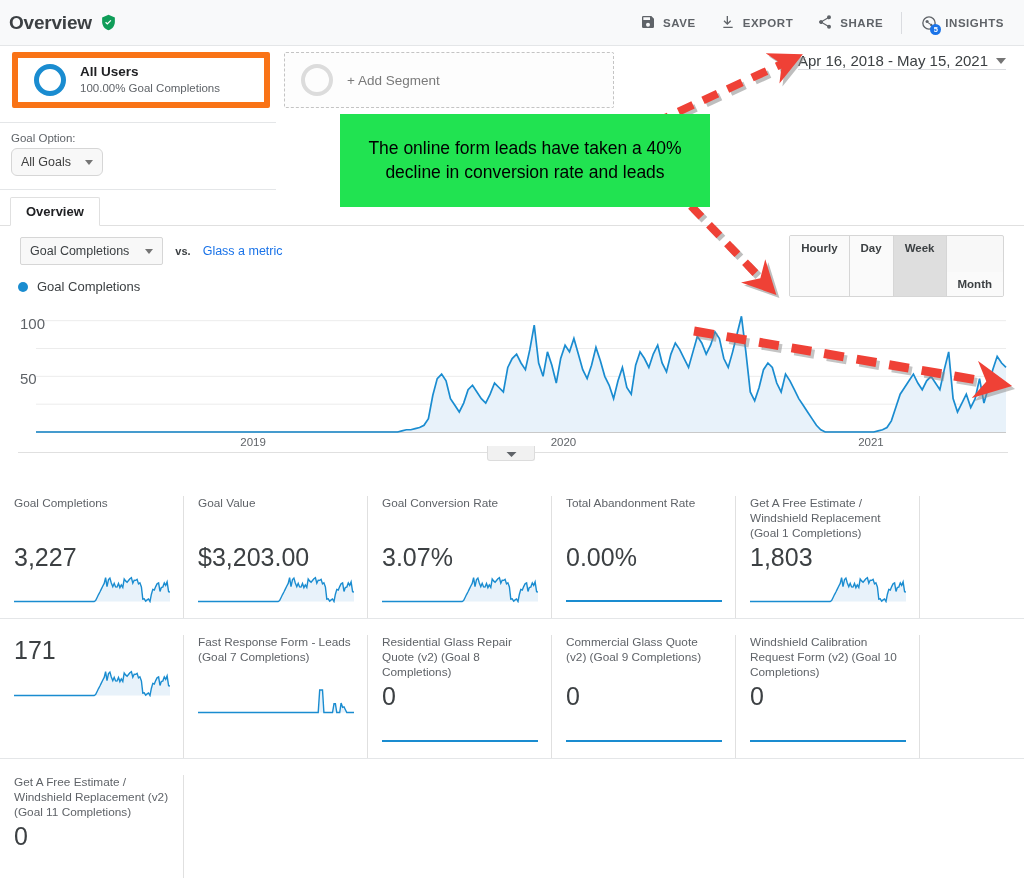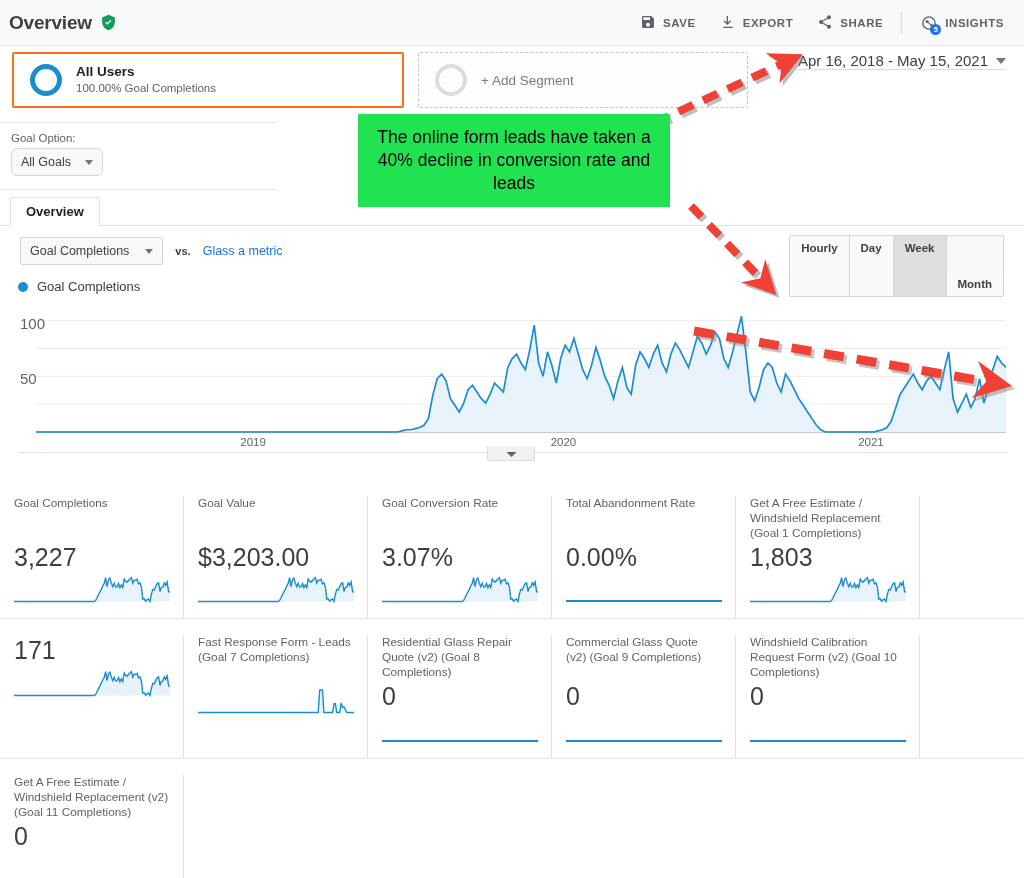--- a/index.html
+++ b/index.html
@@ -45,21 +45,21 @@
     letter-spacing: 0;
   }
 
   
   .segment-bar {
     position: absolute; left: 0; top: 46px; width: 1024px; height: 68px;
     background: #fff;
     display: flex; align-items: center; padding-left: 12px; gap: 14px;
   }
   .segment-chip {
-    width: 392px; height: 56px; border: 2px solid #f97316; border-radius: 2px;
+    width: 258px; height: 56px; border: 6px solid #f97316; border-radius: 2px;
     display: flex; align-items: center; padding-left: 16px; gap: 14px;
     background: #fff; cursor: pointer;
   }
   .seg-ring {
     width: 32px; height: 32px; border-radius: 50%;
     border: 5px solid #1a8cd0; flex: none;
   }
   .seg-ring.empty { border-color: #dcdcdc; border-width: 4px; }
   .seg-title { font-size: 13.5px; font-weight: bold; color: #202124; line-height: 1.25; }
   .seg-sub { font-size: 11.5px; color: #5f6368; line-height: 1.3; margin-top: 1px; }
@@ -165,21 +165,21 @@
   .collapse-handle {
     position: absolute; left: 487px; top: 446px;
     width: 48px; height: 15px;
     background: #f1f1f1; border: 1px solid #dcdcdc; border-top: none;
     border-radius: 0 0 3px 3px;
     display: flex; align-items: center; justify-content: center; cursor: pointer;
   }
 
   
   .annotation-box {
-    position: absolute; left: 358px; top: 114px; width: 312px; height: 93px;
+    position: absolute; left: 340px; top: 114px; width: 370px; height: 93px;
     background: #21e351;
     display: flex; align-items: center; justify-content: center;
     padding: 0 14px; z-index: 40;
   }
   .annotation-text {
     font-size: 17.5px; color: #000; text-align: center; line-height: 1.32;
   }
   .arrow-layer {
     position: absolute; left: 0; top: 0; width: 1024px; height: 878px;
     pointer-events: none; z-index: 35;

